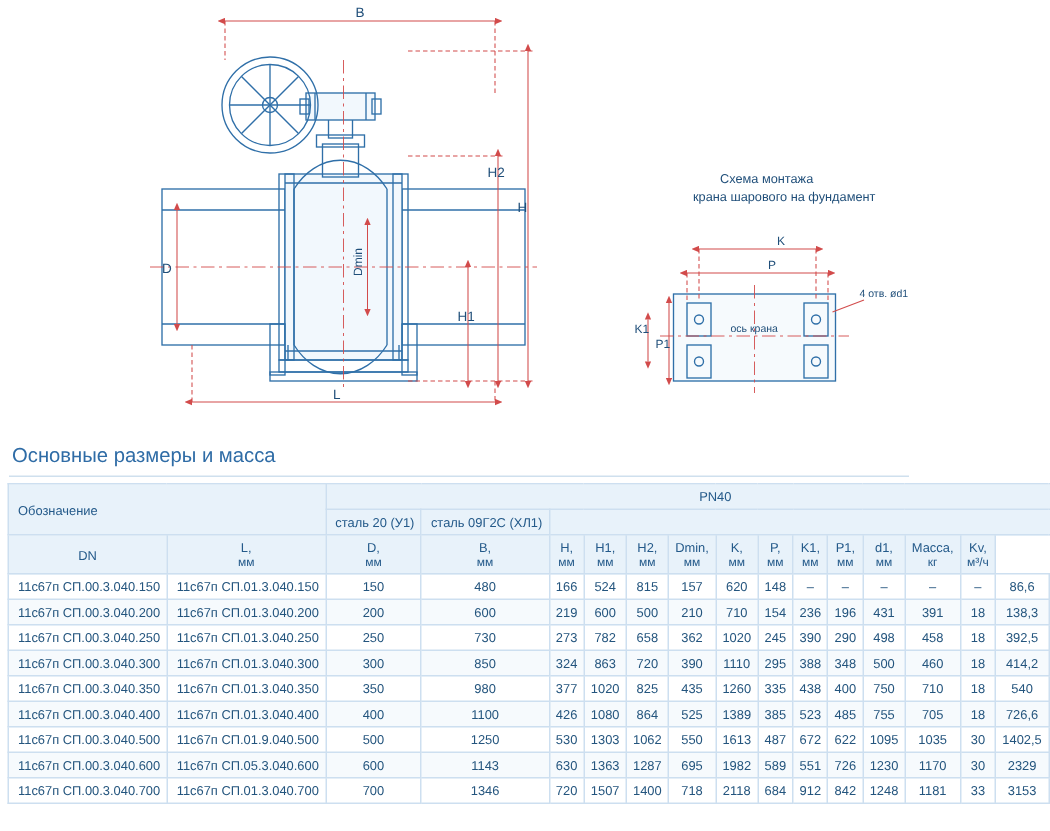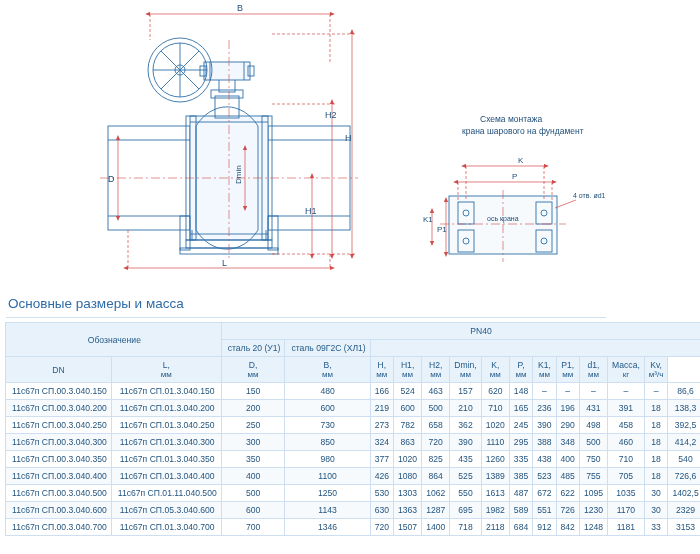--- a/index.html
+++ b/index.html
@@ -53,21 +53,21 @@
     padding: 3px 4px;
     text-align: center;
     font-weight: normal;
     white-space: nowrap;
   }
   table.specs thead th {
     background: #e8f2fa;
     color: #245a8a;
   }
   table.specs .lbl {
-    text-align: center;
+    text-align: left;
     padding-left: 6px;
     margin-left: 47px;
   }
   table.specs tbody tr:nth-child(even) td {
     background: #f6fafd;
   }
   .unit { display: block; font-size: 8px; }
   .mount-title {
     font-size: 8.5px;
     fill: #1f4e79;
@@ -248,21 +248,21 @@
 
       </thead>
       <tbody id="tbody">
           <tr>
             <td class="lbl">11с67п СП.00.3.040.150</td>
             <td class="lbl">11с67п СП.01.3.040.150</td>
             <td>150</td>
             <td>480</td>
             <td>166</td>
             <td>524</td>
-            <td>463</td>
+            <td>815</td>
             <td>157</td>
             <td>620</td>
             <td>148</td>
             <td>–</td>
             <td>–</td>
             <td>–</td>
             <td>–</td>
             <td>–</td>
             <td>86,6</td>
             <td>2657</td>
@@ -270,21 +270,21 @@
           <tr>
             <td class="lbl">11с67п СП.00.3.040.200</td>
             <td class="lbl">11с67п СП.01.3.040.200</td>
             <td>200</td>
             <td>600</td>
             <td>219</td>
             <td>600</td>
             <td>500</td>
             <td>210</td>
             <td>710</td>
-            <td>165</td>
+            <td>154</td>
             <td>236</td>
             <td>196</td>
             <td>431</td>
             <td>391</td>
             <td>18</td>
             <td>138,3</td>
             <td>5728</td>
           </tr>
           <tr>
             <td class="lbl">11с67п СП.00.3.040.250</td>
@@ -357,21 +357,21 @@
             <td>523</td>
             <td>485</td>
             <td>755</td>
             <td>705</td>
             <td>18</td>
             <td>726,6</td>
             <td>36420</td>
           </tr>
           <tr>
             <td class="lbl">11с67п СП.00.3.040.500</td>
-            <td class="lbl">11с67п СП.01.11.040.500</td>
+            <td class="lbl">11с67п СП.01.9.040.500</td>
             <td>500</td>
             <td>1250</td>
             <td>530</td>
             <td>1303</td>
             <td>1062</td>
             <td>550</td>
             <td>1613</td>
             <td>487</td>
             <td>672</td>
             <td>622</td>

